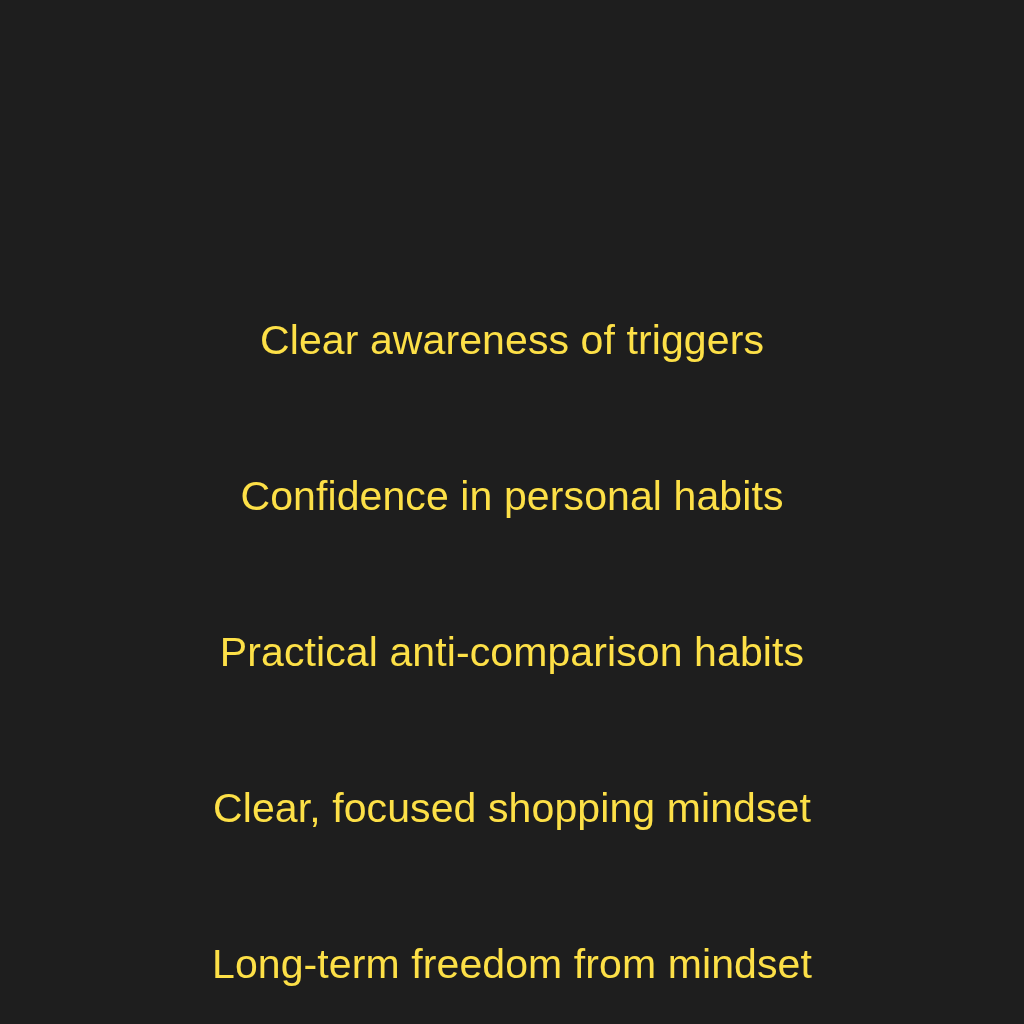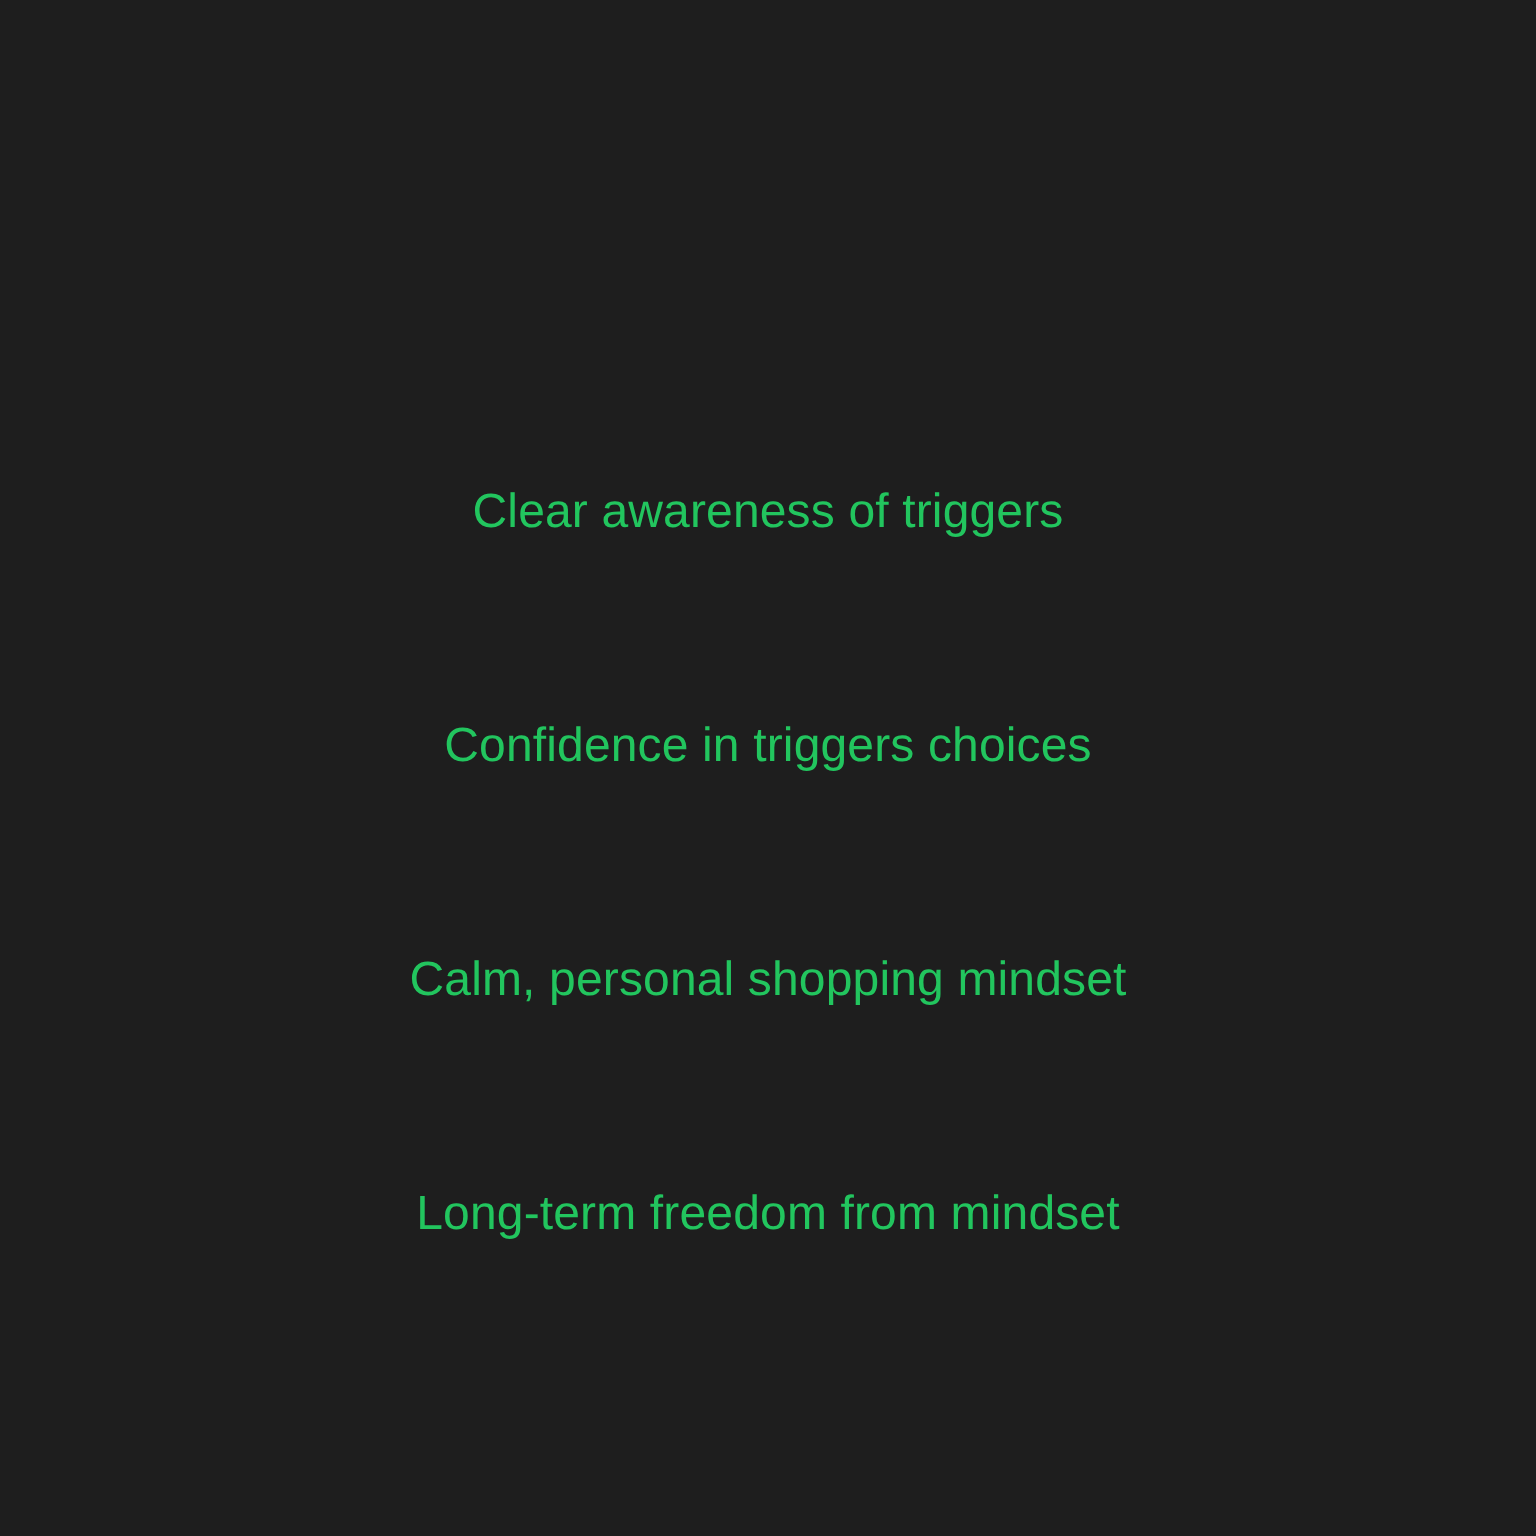--- a/index.html
+++ b/index.html
@@ -79,48 +79,51 @@
     display: flex;
     align-items: center;
     justify-content: center;
     height: 156px;
     width: 100%;
     text-align: center;
   }
 
   .benefit-text {
     display: block;
-    color: #22c55e;
+    color: #fde047;
     font-family: "Liberation Sans", sans-serif;
     font-weight: 400;
-    font-size: 32px;
+    font-size: 41px;
     line-height: 48px;
     letter-spacing: 0.1px;
     white-space: nowrap;
   }
 </style>
 </head>
 <body>
 
 <div class="slide">
 
 
   <div class="benefits">
 
     <div class="benefit-item">
       <span class="benefit-text">Clear awareness of triggers</span>
     </div>
 
     <div class="benefit-item">
-      <span class="benefit-text">Confidence in triggers choices</span>
+      <span class="benefit-text">Confidence in personal habits</span>
     </div>
 
+    <div class="benefit-item">
+      <span class="benefit-text">Practical anti-comparison habits</span>
+    </div>
 
     <div class="benefit-item">
-      <span class="benefit-text">Calm, personal shopping mindset</span>
+      <span class="benefit-text">Clear, focused shopping mindset</span>
     </div>
 
     <div class="benefit-item">
       <span class="benefit-text">Long-term freedom from mindset</span>
     </div>
 
   </div>
 
 </div>
 

